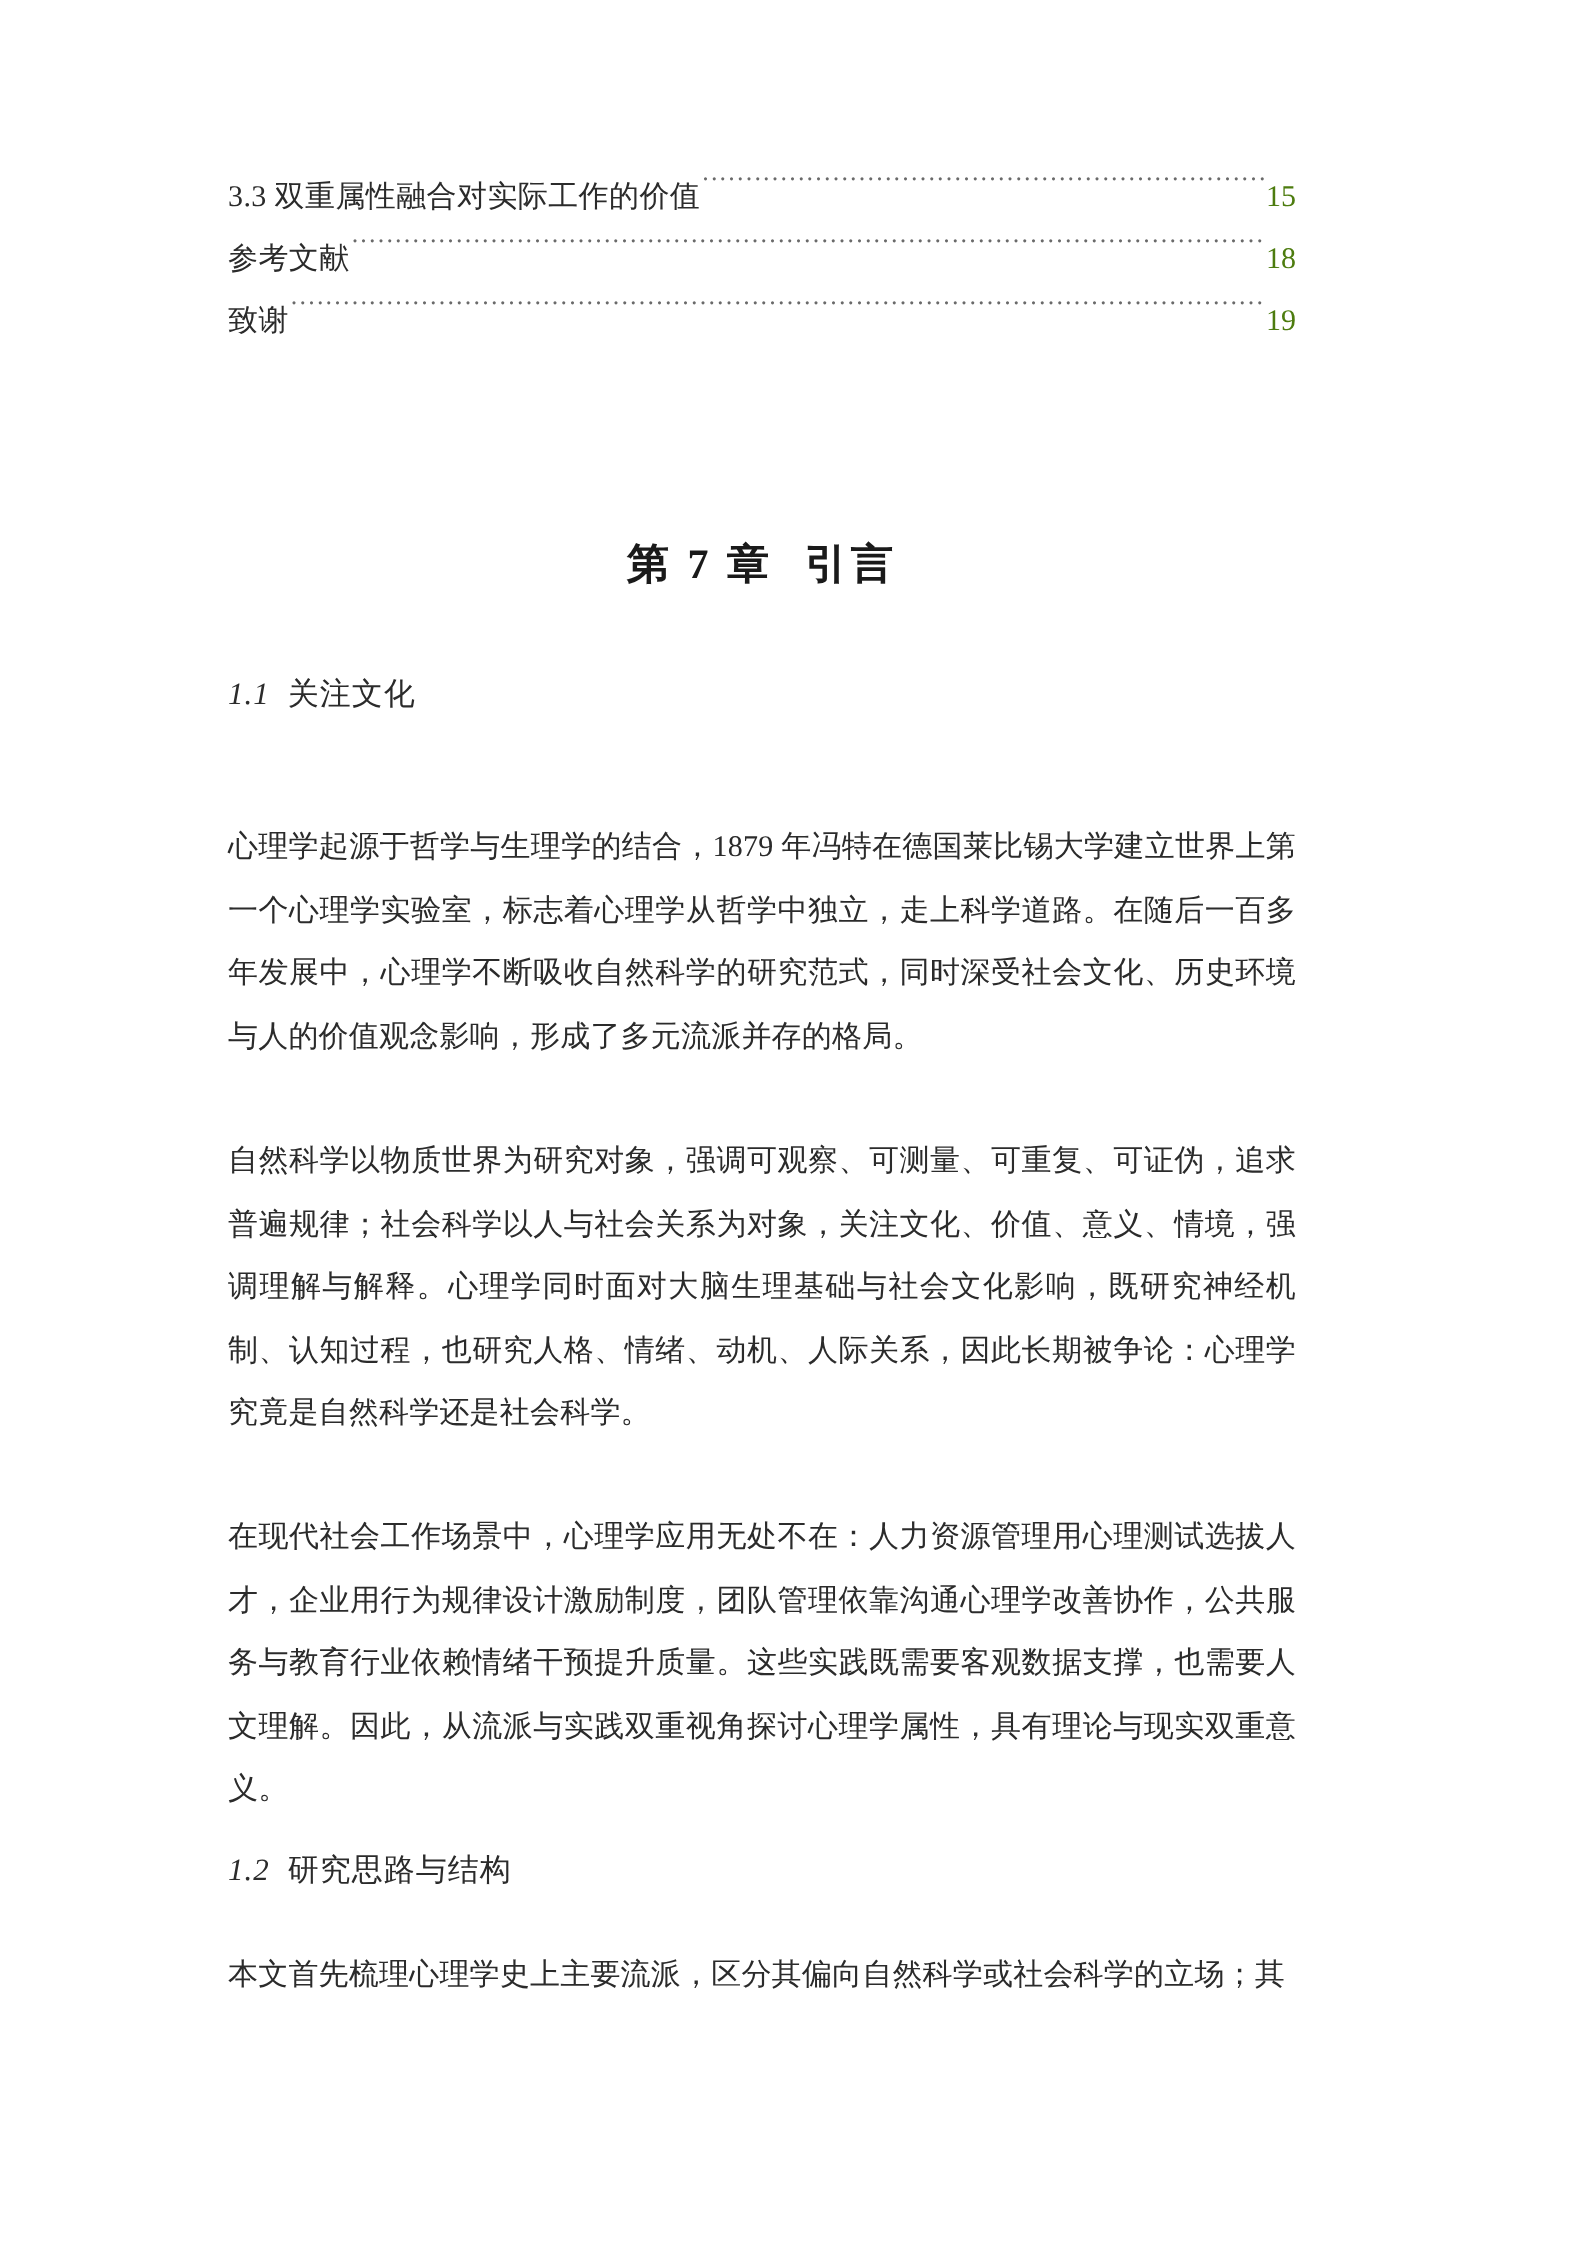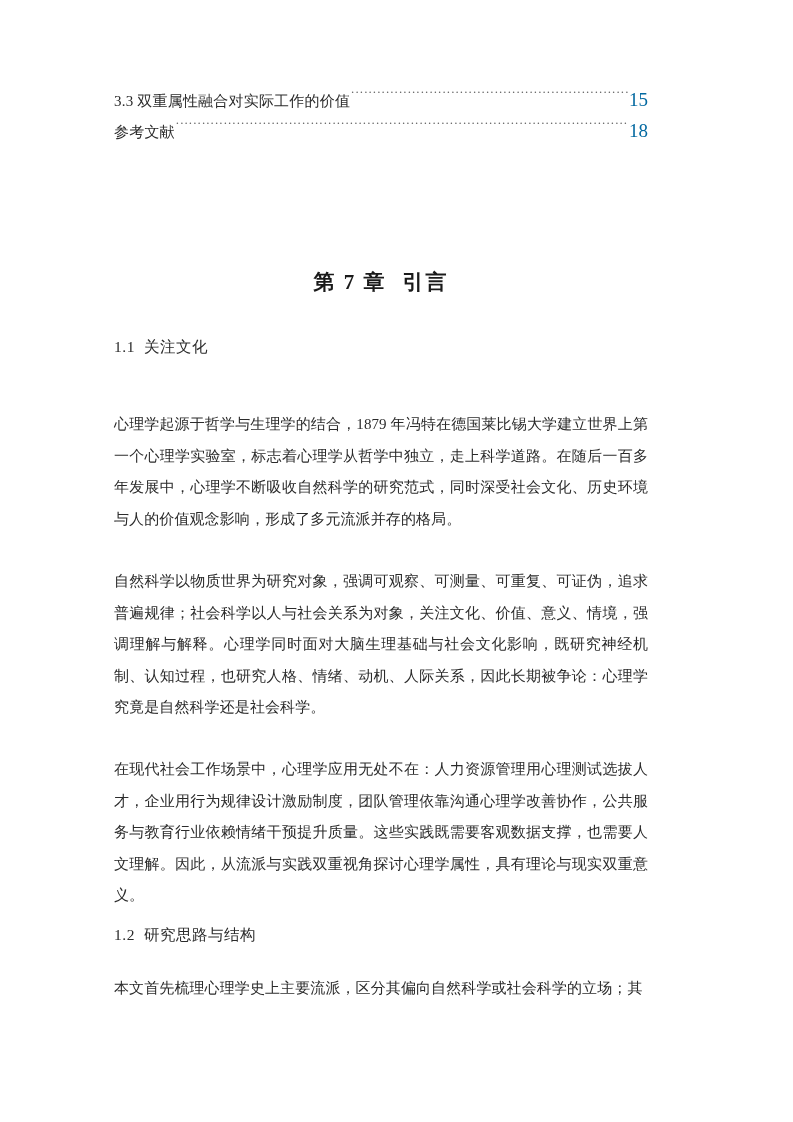--- a/index.html
+++ b/index.html
@@ -67,22 +67,22 @@
     font-size: 13px;
     letter-spacing: 1.1px;
     color: #6a6a6a;
     position: absolute;
     left: 0;
     bottom: 2px;
     white-space: nowrap;
   }
   .toc-page {
     flex: 0 0 auto;
-    font-size: 19px;
-    color: #0369a1;
+    font-size: 15px;
+    color: #4d7c0f;
   }
 
   
   .chapter-title {
     position: absolute;
     top: 268px;
     left: 0;
     width: 534px;
     text-align: center;
     font-size: 21px;
@@ -98,20 +98,21 @@
   
   .section-heading {
     position: absolute;
     left: 0;
     font-size: 15.5px;
     color: #2b2b2b;
     letter-spacing: 0.5px;
   }
   .section-heading .num {
     margin-right: 9px;
+    font-style: italic;
   }
   #sec-1-1 { top: 337px; }
   #sec-1-2 { top: 925px; }
 
   
   .para {
     position: absolute;
     left: 0;
     width: 534px;
     font-size: 15px;
@@ -140,20 +141,25 @@
         <span class="toc-page">15</span>
       </div>
 
 
       <div class="toc-entry">
         <span class="toc-label">参考文献</span>
         <span class="toc-dots"></span>
         <span class="toc-page">18</span>
       </div>
 
+      <div class="toc-entry">
+        <span class="toc-label">致谢</span>
+        <span class="toc-dots"></span>
+        <span class="toc-page">19</span>
+      </div>
 
     </div>
 
     <div class="chapter-title">
       <span>第 7 章</span><span class="gap"></span><span>引言</span>
     </div>
 
     <div class="section-heading" id="sec-1-1">
       <span class="num">1.1</span><span>关注文化</span>
     </div>

